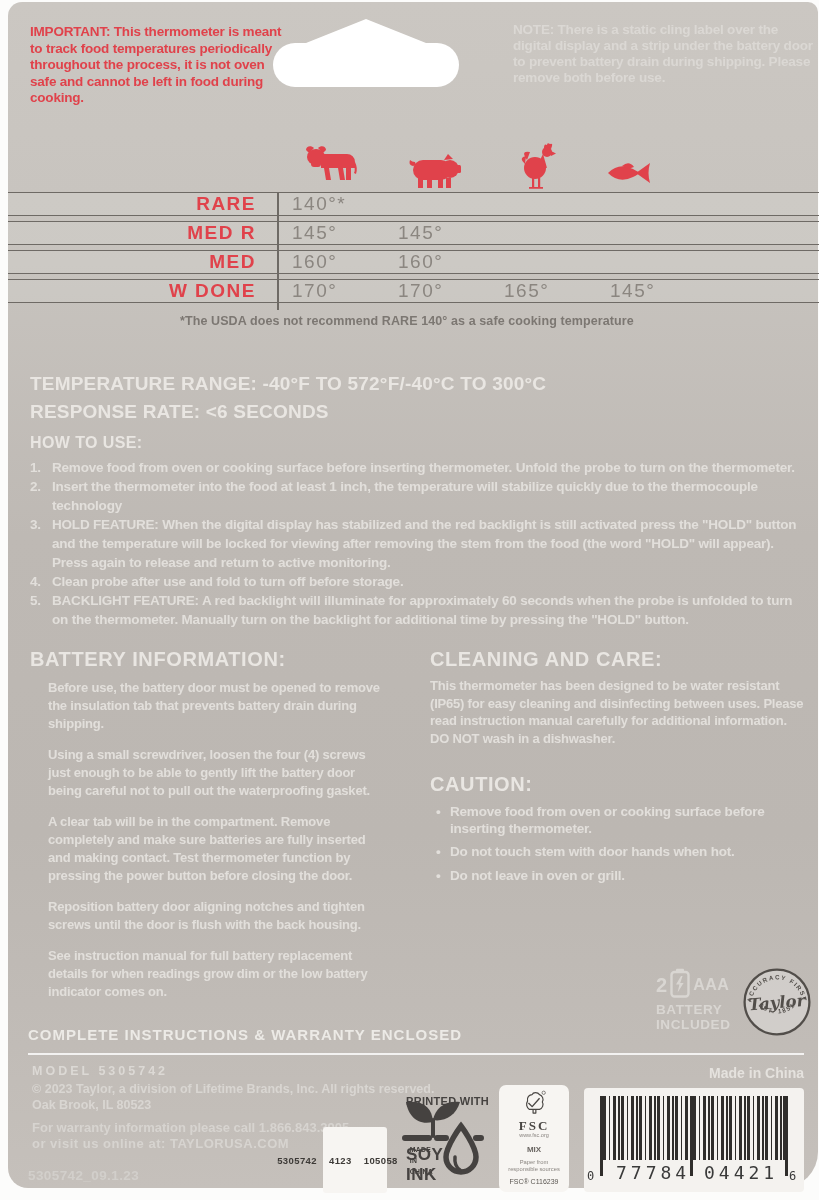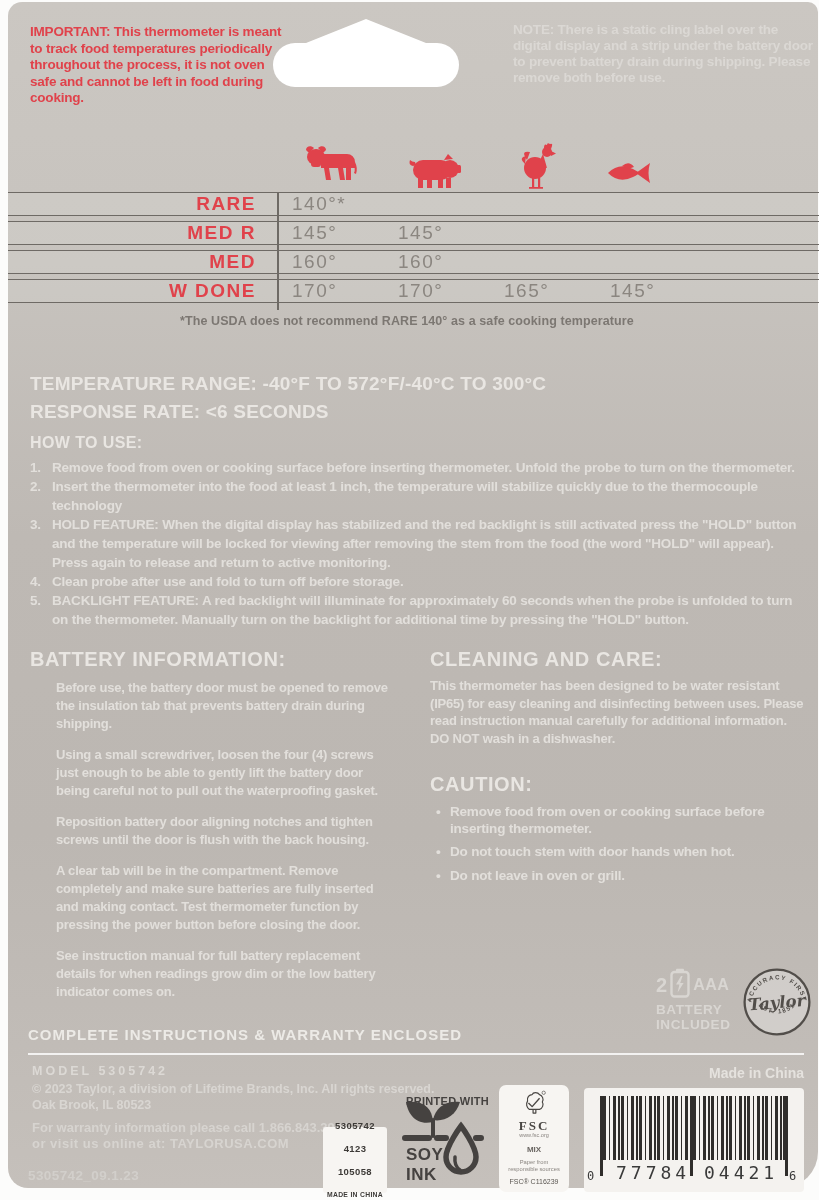--- a/index.html
+++ b/index.html
@@ -31,21 +31,21 @@
 
   
   .specs{left:22px;top:368px;color:#e9e6e2;font-size:19px;font-weight:700;line-height:28px;letter-spacing:.2px;}
   .howto-h{left:22px;top:432px;color:#e9e6e2;font-size:16px;font-weight:700;letter-spacing:.4px;}
   ol.steps{left:22px;top:456px;width:772px;margin:0;padding:0;list-style:none;counter-reset:step;}
   ol.steps li{position:relative;padding-left:22px;color:#e2dfdb;font-size:13.5px;line-height:19px;font-weight:600;letter-spacing:-.2px;counter-increment:step;}
   ol.steps li::before{content:counter(step) ".";position:absolute;left:0;top:0;}
 
   .col-h{color:#e9e6e2;font-size:20px;font-weight:700;letter-spacing:.6px;}
   .batt-col{left:22px;top:646px;width:386px;}
-  .batt-col .paras{margin-top:8px;margin-left:26px;width:334px;}
+  .batt-col .paras{margin-top:8px;margin-left:18px;width:334px;}
   .batt-col p{margin:0 0 13px 0;color:#e2dfdb;font-size:13px;line-height:18px;font-weight:600;letter-spacing:-.2px;}
   .care-col{left:422px;top:646px;width:386px;}
   .care-body{margin-top:6px;color:#e2dfdb;font-size:13px;line-height:17.5px;font-weight:600;letter-spacing:-.2px;}
   .care-dnw{color:#e2dfdb;font-size:13px;line-height:17.5px;font-weight:700;letter-spacing:-.2px;}
   .caution-h{margin-top:26px;}
   ul.caution{margin:8px 0 0 6px;padding:0;list-style:none;}
   ul.caution li{position:relative;padding-left:14px;margin-bottom:7px;color:#e2dfdb;font-size:13.5px;line-height:16.5px;font-weight:600;width:330px;letter-spacing:-.2px;}
   ul.caution li::before{content:"•";position:absolute;left:0;top:0;}
 
   
@@ -60,21 +60,21 @@
   .footer-instr{left:20px;top:1024px;color:#eceae6;font-size:15px;font-weight:700;letter-spacing:1px;}
   .footer-line{left:20px;top:1051px;width:776px;height:1.5px;background:rgba(255,255,255,.8);}
   .model{left:24px;top:1062px;color:#dcd9d5;font-size:12.5px;font-weight:700;letter-spacing:3px;}
   .copyright{left:24px;top:1080px;color:#d9d6d2;font-size:12.5px;font-weight:600;}
   .address{left:24px;top:1096px;color:#d9d6d2;font-size:12.5px;font-weight:600;}
   .warranty1{left:24px;top:1118px;color:#d7d4d0;font-size:13px;font-weight:600;}
   .warranty2{left:24px;top:1134px;color:#d7d4d0;font-size:13px;font-weight:600;letter-spacing:.5px;}
   .doc-code{left:20px;top:1166px;color:#d2cfcb;font-size:13.5px;font-weight:600;letter-spacing:.4px;}
 
   .sticker{left:315px;top:1125px;width:64px;height:66px;background:#f7f5f2;border-radius:3px;
-           display:flex;flex-direction:column;align-items:center;justify-content:center;gap:12px;}
+           display:flex;flex-direction:row;align-items:center;justify-content:center;gap:12px;}
   .sticker div{color:#3d3a37;font-size:9.5px;font-weight:600;letter-spacing:.4px;line-height:11px;}
   .sticker .mic{font-size:6.8px;letter-spacing:.3px;}
 
   .soy-title{left:398px;top:1073px;color:#454240;font-size:11px;font-weight:800;letter-spacing:.3px;margin-top:20px;}
   .soy-icon{left:394px;top:1088px;width:82px;height:100px;}
   .soy-word{left:398px;color:#454240;font-size:17px;font-weight:800;letter-spacing:.5px;}
   .soy-s{top:1143px;text-align:right;}.soy-i{top:1163px;}
 
   .fsc-label{left:491px;top:1083px;width:70px;height:107px;background:#f7f5f2;border-radius:7px;
              display:flex;flex-direction:column;align-items:center;padding-top:5px;box-sizing:border-box;}
@@ -214,22 +214,22 @@
         <li>Clean probe after use and fold to turn off before storage.</li>
         <li>BACKLIGHT FEATURE: A red backlight will illuminate for approximately 60 seconds when the probe is unfolded to turn on the thermometer. Manually turn on the backlight for additional time by pressing the "HOLD" button.</li>
       </ol>
 
     <div class="abs batt-col">
       <div class="col-h">BATTERY INFORMATION:</div>
       <div class="paras">
 
       <p>Before use, the battery door must be opened to remove the insulation tab that prevents battery drain during shipping.</p>
           <p>Using a small screwdriver, loosen the four (4) screws just enough to be able to gently lift the battery door being careful not to pull out the waterproofing gasket.</p>
+          <p>A clear tab will be in the compartment.  Remove completely and make sure batteries are fully inserted and making contact.  Test thermometer function by pressing the power button before closing the door.</p>
           <p>Reposition battery door aligning notches and tighten screws until the door is flush with the back housing.</p>
-          <p>A clear tab will be in the compartment.  Remove completely and make sure batteries are fully inserted and making contact.  Test thermometer function by pressing the power button before closing the door.</p>
           <p>See instruction manual for full battery replacement details for when readings grow dim or the low battery indicator comes on.</p>
         </div>
     </div>
 
     <div class="abs care-col">
       <div class="col-h">CLEANING AND CARE:</div>
       <div class="care-body">This thermometer has been designed to be water resistant (IP65) for easy cleaning and disinfecting between uses. Please read instruction manual carefully for additional information.</div>
       <div class="care-dnw">DO NOT wash in a dishwasher.</div>
       <div class="col-h caution-h">CAUTION:</div>
       <ul class="caution">

